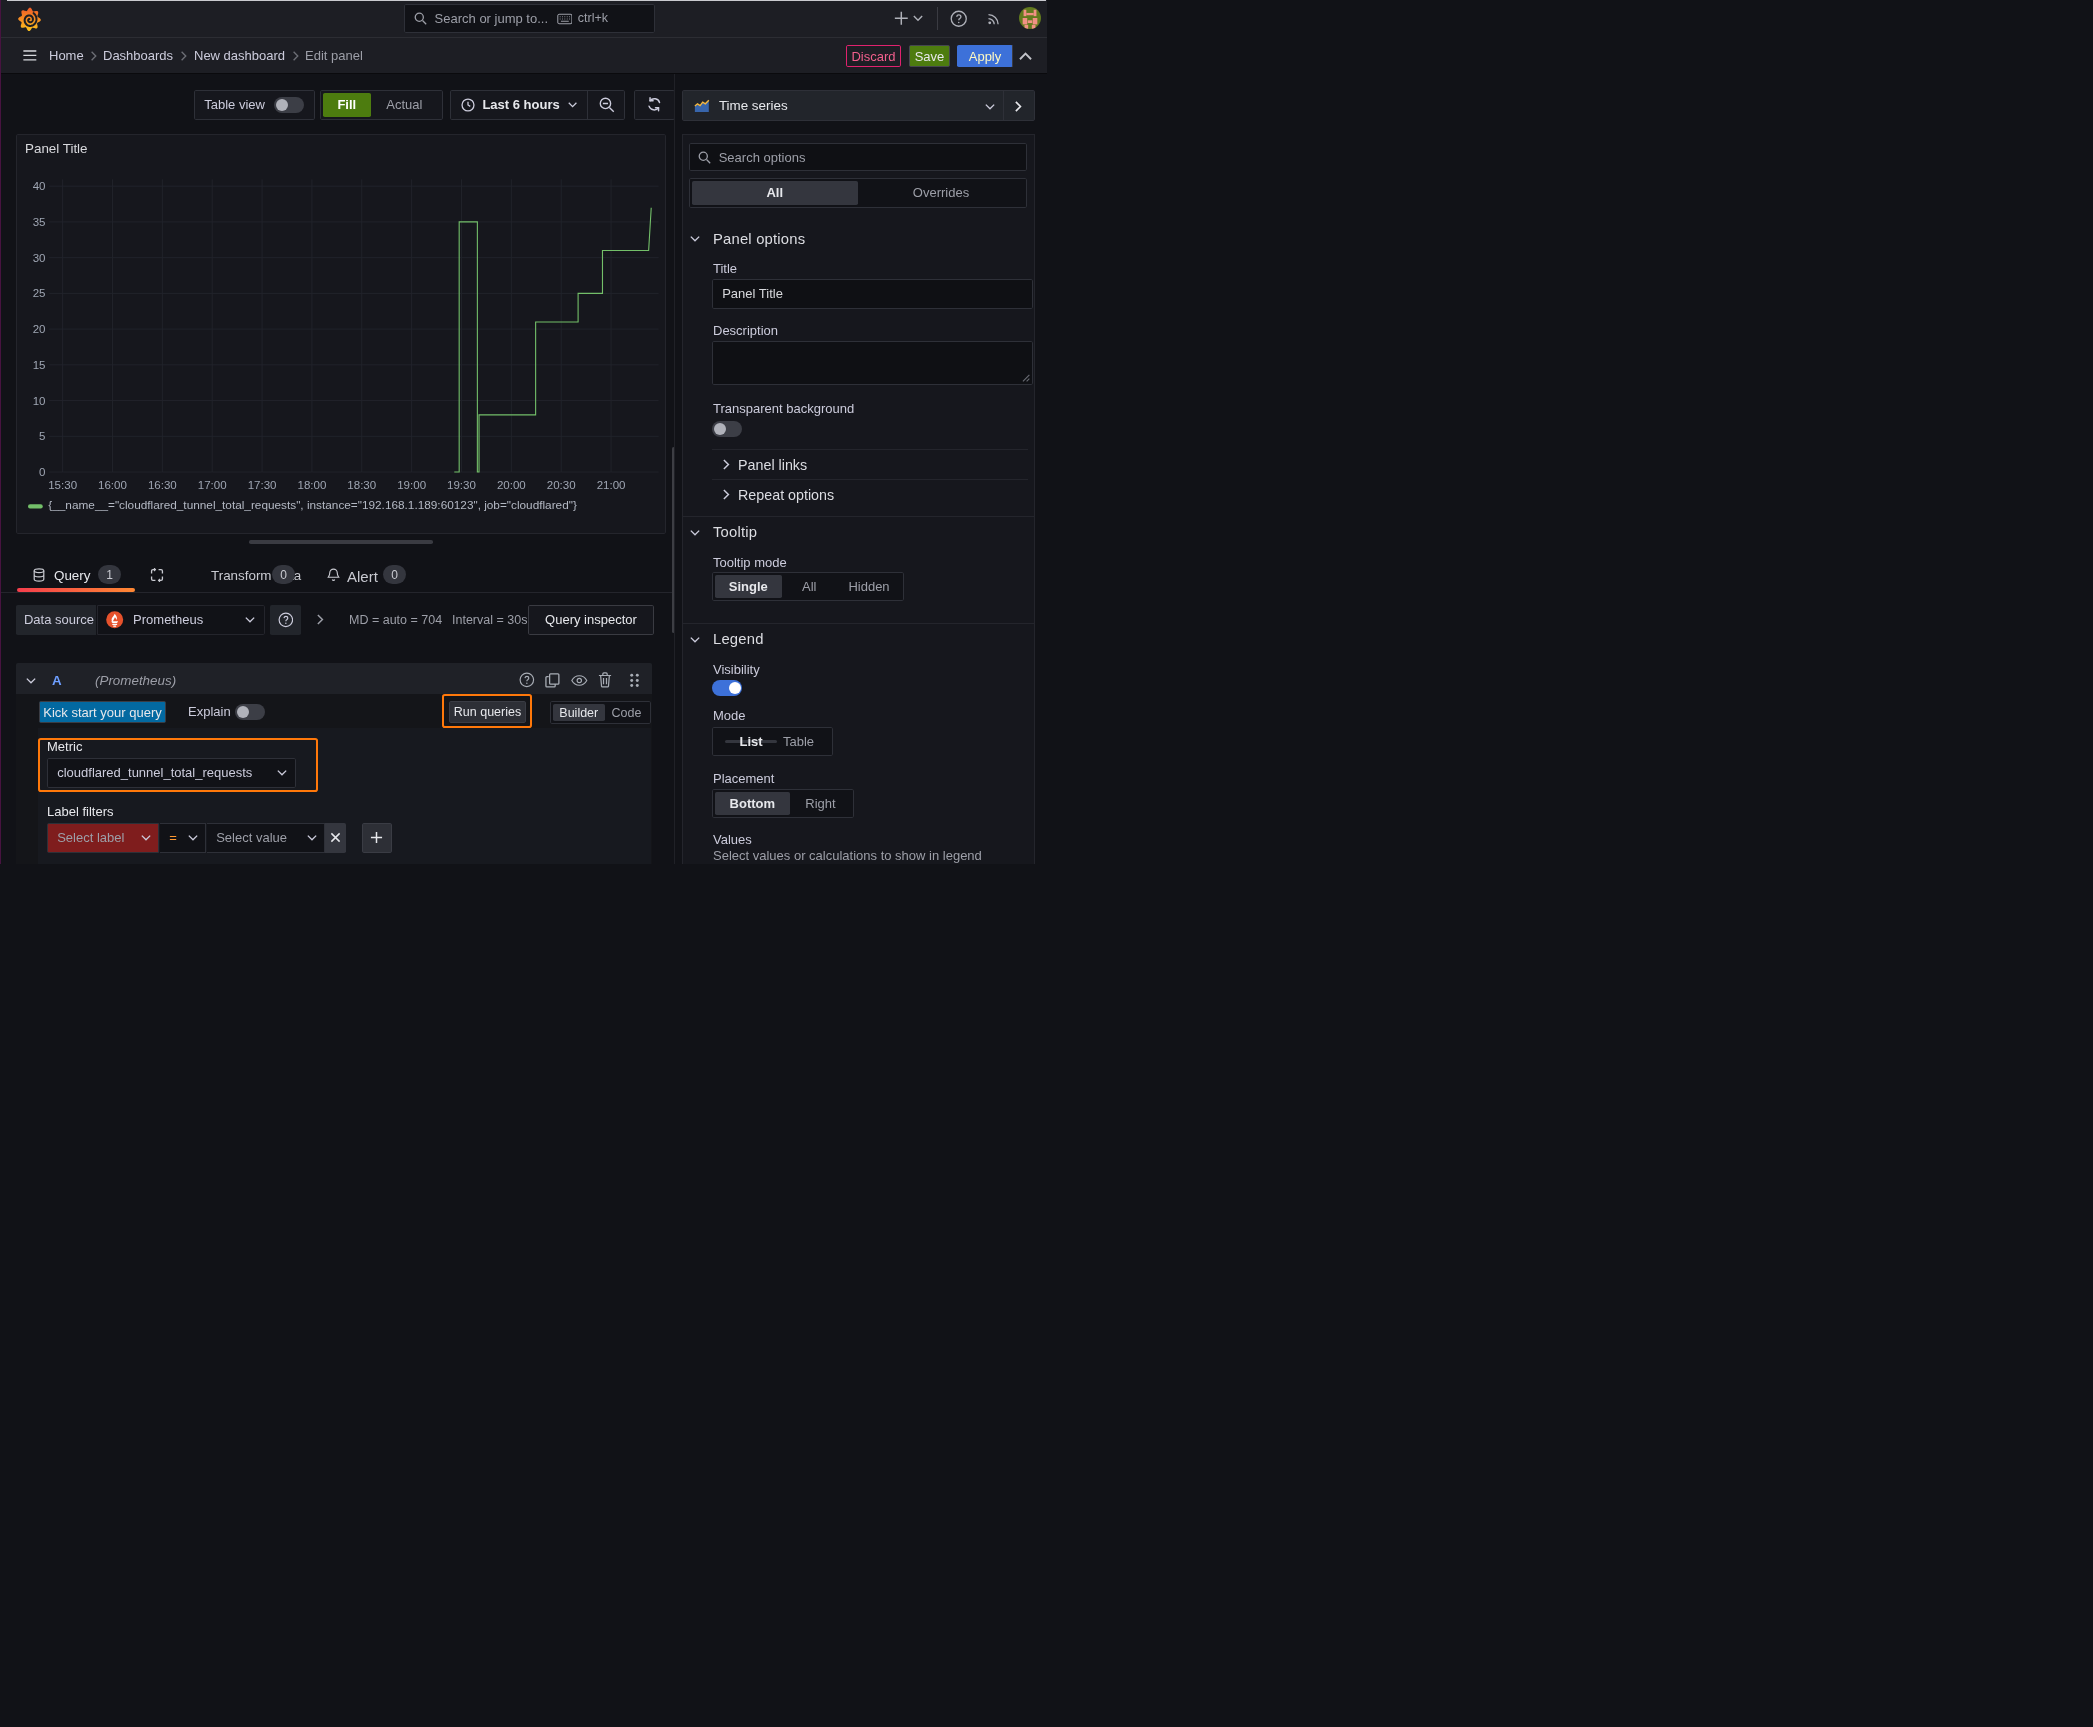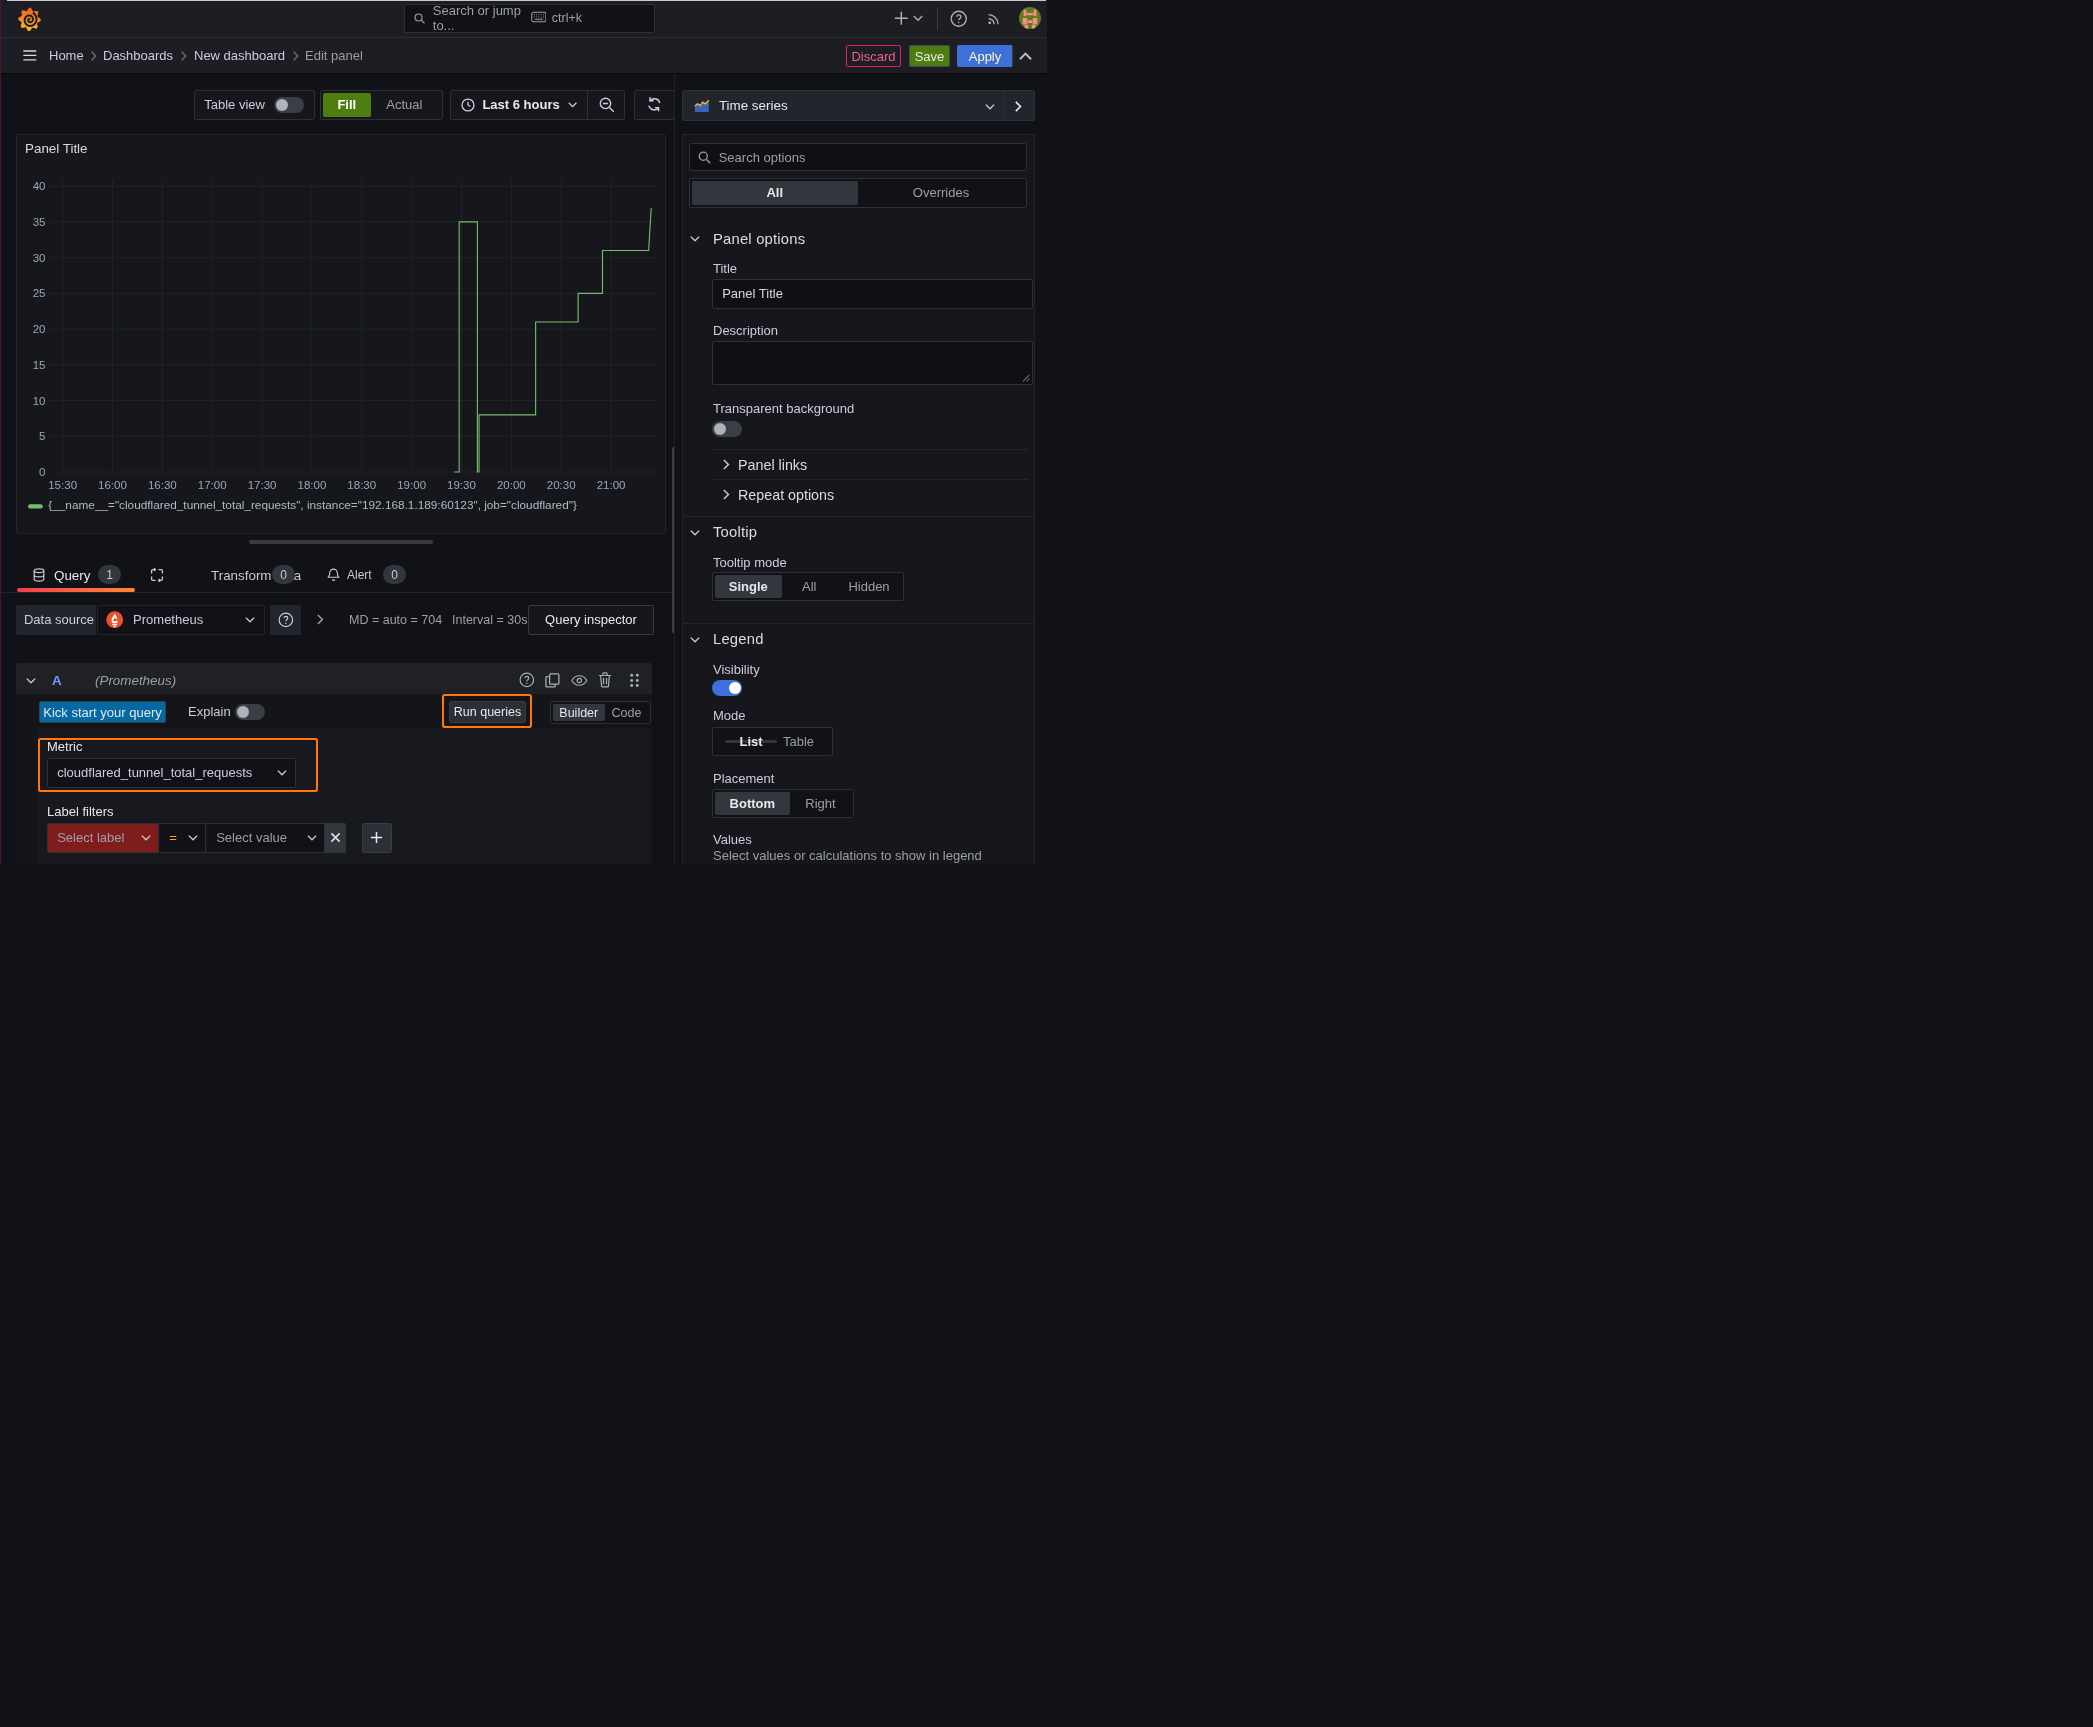--- a/index.html
+++ b/index.html
@@ -50,21 +50,21 @@
     <path fill="none" stroke="#1d1e24" stroke-width="5.6" stroke-linecap="round" stroke-linejoin="round" d="M43.4 16.6 L45.4 18.3 L47.1 20.2 L48.6 22.4 L49.8 24.6 L50.7 27.0 L51.2 29.5 L51.4 31.9 L51.4 34.4 L50.9 36.8 L50.2 39.1 L49.2 41.2 L48.0 43.2 L46.5 45.0 L44.8 46.6 L43.0 47.9 L41.0 49.0 L38.9 49.7 L36.8 50.2 L34.6 50.5 L32.5 50.4 L30.4 50.0 L28.4 49.4 L26.5 48.6 L24.8 47.5 L23.3 46.3 L21.9 44.8 L20.8 43.2 L19.8 41.5 L19.2 39.8 L18.7 38.0 L18.5 36.1 L18.6 34.3 L18.9 32.5 L19.4 30.8 L20.1 29.2 L21.0 27.8 L22.0 26.5 L23.3 25.3 L24.6 24.4 L26.0 23.6 L27.5 23.0 L29.0 22.7 L30.5 22.5 L32.0 22.6 L33.5 22.8 L34.9 23.2 L36.2 23.8 L37.4 24.5 L38.4 25.4 L39.3 26.4 L40.1 27.5 L40.7 28.6 L41.1 29.8 L41.4 31.0 L41.5 32.2 L41.5 33.4 L41.3 34.6 L40.9 35.7 L40.4 36.7 L39.8 37.6 L39.1 38.4 L38.4 39.1 L37.5 39.6 L36.6 40.1 L35.7 40.4 L34.8 40.5 L33.9 40.6 L33.0 40.5 L32.2 40.3 L31.4 40.0 L30.7 39.6 L30.1 39.2 L29.6 38.6 L29.1 38.1 L28.8 37.5 L28.5 36.8 L28.4 36.2 L28.3 35.6 L28.4 35.0 L28.5 34.4 L28.7 33.9 L28.9 33.4 L29.2 33.0 L29.5 32.7 L29.9 32.4 L30.3 32.2 L30.7 32.1 L31.1 32.1 L31.4 32.1 L31.8 32.1"></path>
   </svg>
 
   
   <div class="searchbox">
     <svg style="margin:0 7.4px 0 9.2px" width="13" height="13" viewBox="0 0 16 16" fill="none" stroke="#9d9fa8" stroke-width="1.6">
         <circle cx="6.5" cy="6.5" r="5"></circle>
         <path d="M10.5 10.5 L15 15"></path>
       </svg>
     <span style="font-size:13px;">Search or jump to...</span>
-    <span style="margin-left:auto;display:flex;align-items:flex-start;margin-right:72px;">
+    <span style="margin-left:auto;display:flex;align-items:flex-end;margin-right:46px;">
       <svg width="15.7" height="12" viewBox="0 0 20 14" fill="none" stroke="#9d9fa8" stroke-width="1.3">
           <rect x="1" y="1" width="18" height="12" rx="2"></rect>
           <path d="M3.5 4h1M6.5 4h1M9.5 4h1M12.5 4h1M15.5 4h1M3.5 7h1M6.5 7h1M9.5 7h1M12.5 7h1M15.5 7h1M5 10h10"></path>
         </svg>
       <span style="margin-left:5.5px;font-size:12.5px;">ctrl+k</span>
     </span>
   </div>
 
   
   <svg class="abs" style="left:893px;top:10px" width="16.6" height="16.6" viewBox="0 0 18 18" stroke="#aeb0b8" stroke-width="1.6" fill="none">
@@ -241,21 +241,21 @@
       <path d="M9.8 14.2h2.8a1.6 1.6 0 0 0 1.6-1.6V9.8"></path>
       <path d="M14.2 6.2V3.4a1.6 1.6 0 0 0-1.6-1.6H9.8"></path>
       <path d="M4.6 3.4l1.6-1.6L4.6 0.2M11.4 12.6l-1.6 1.6 1.6 1.6" stroke-width="1.3"></path>
     </svg>
   <div class="abs" style="left:171px;top:568px;font-size:13.4px;color:#c9cad1;margin-left:40px;">Transform data</div>
   <div class="pill abs" style="left:272px;top:565px;">0</div>
   <svg class="abs" style="left:327px;top:567px" width="13" height="14.8" viewBox="0 0 16 17" fill="none" stroke="#c9cad1" stroke-width="1.4">
       <path d="M8 2a4.6 4.6 0 0 0-4.6 4.6c0 3.4-1.4 4.6-1.9 5.4h13c-.5-.8-1.9-2-1.9-5.4A4.6 4.6 0 0 0 8 2z"></path>
       <path d="M6.5 14.8a1.6 1.6 0 0 0 3 0"></path>
     </svg>
-  <div class="abs" style="left:347px;top:568px;font-size:12px;color:#c9cad1;">Alert</div>
+  <div class="abs" style="left:347px;top:568px;font-size:15px;color:#c9cad1;">Alert</div>
   <div class="pill abs" style="left:383px;top:565px;">0</div>
   <div class="abs" style="left:16.6px;top:588px;width:118px;height:4.2px;border-radius:2.3px;background:linear-gradient(90deg,#f53e4c,#ff8833);"></div>
   <div class="abs" style="left:0px;top:592px;width:674px;height:0.9px;background:#24252c"></div>
 
   
   <div class="abs" style="left:15.7px;top:605px;width:80px;height:29.5px;background:#22252b;border-radius:1.8px 0 0 1.8px;display:flex;align-items:center;">
       <span style="margin-left:8.3px;">Data source</span>
     </div>
   <div class="abs" style="left:97px;top:605px;width:168px;height:29.5px;background:#111217;border:0.9px solid #24252c;border-radius:0 1.8px 1.8px 0;display:flex;align-items:center;">
     <svg style="margin-left:7.4px;" width="19.4" height="19.4" viewBox="0 0 24 24">

